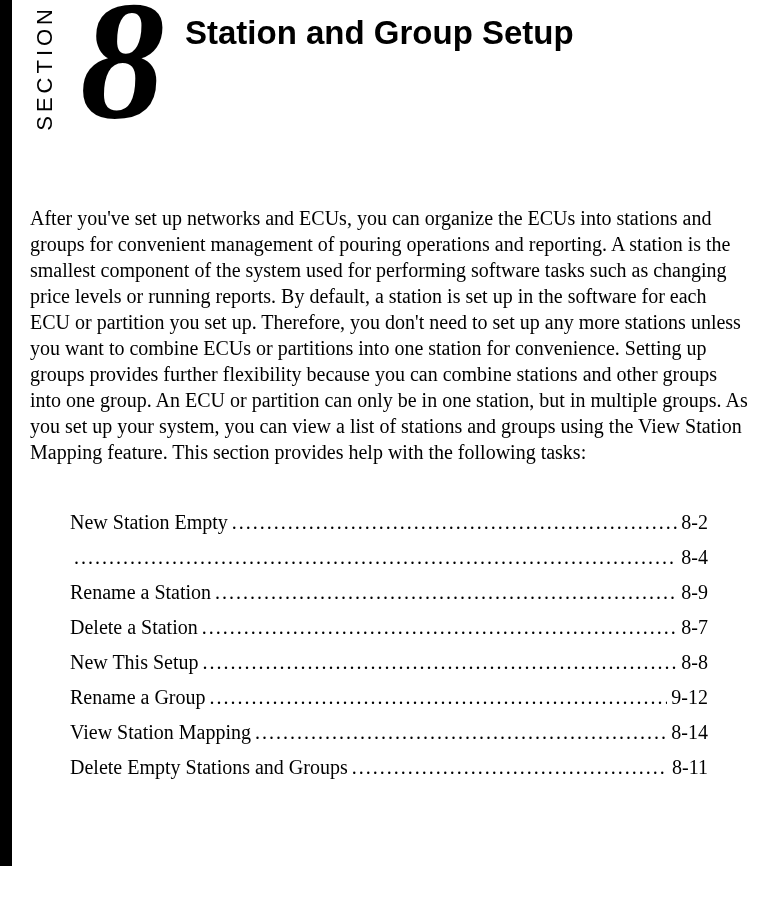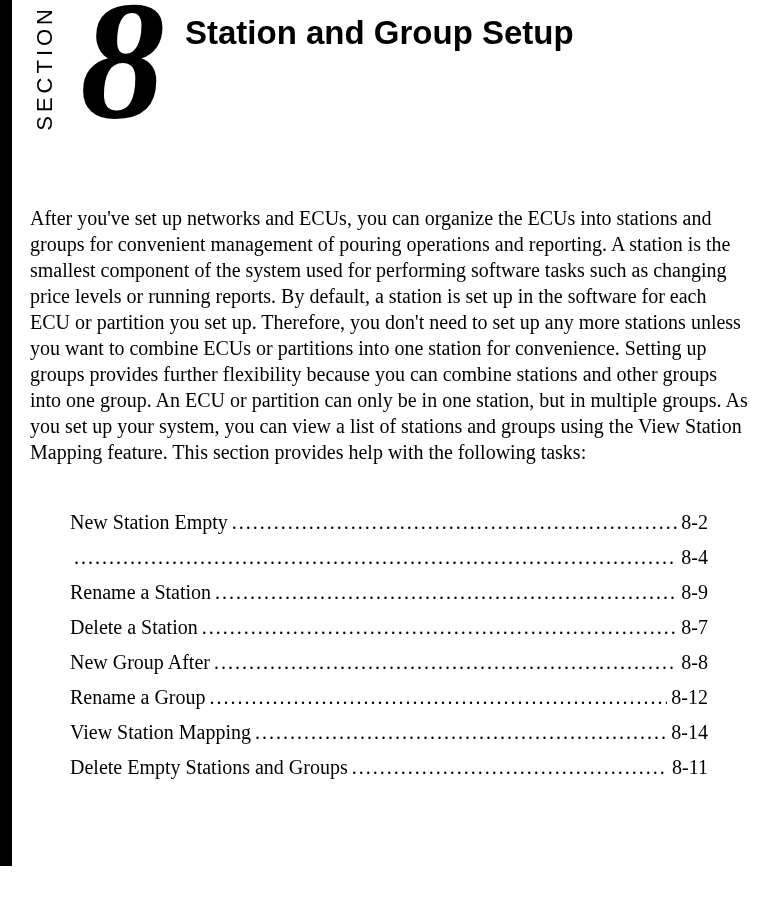--- a/index.html
+++ b/index.html
@@ -129,28 +129,28 @@
       <span class="toc-title">Rename a Station</span>
       <span class="toc-dots"></span>
       <span class="toc-page">8-9</span>
     </div>
     <div class="toc-item">
       <span class="toc-title">Delete a Station</span>
       <span class="toc-dots"></span>
       <span class="toc-page">8-7</span>
     </div>
     <div class="toc-item">
-      <span class="toc-title">New Group After</span>
+      <span class="toc-title">New This Setup</span>
       <span class="toc-dots"></span>
       <span class="toc-page">8-8</span>
     </div>
     <div class="toc-item">
       <span class="toc-title">Rename a Group</span>
       <span class="toc-dots"></span>
-      <span class="toc-page">8-12</span>
+      <span class="toc-page">9-12</span>
     </div>
     <div class="toc-item">
       <span class="toc-title">View Station Mapping</span>
       <span class="toc-dots"></span>
       <span class="toc-page">8-14</span>
     </div>
     <div class="toc-item">
       <span class="toc-title">Delete Empty Stations and Groups</span>
       <span class="toc-dots"></span>
       <span class="toc-page">8-11</span>

